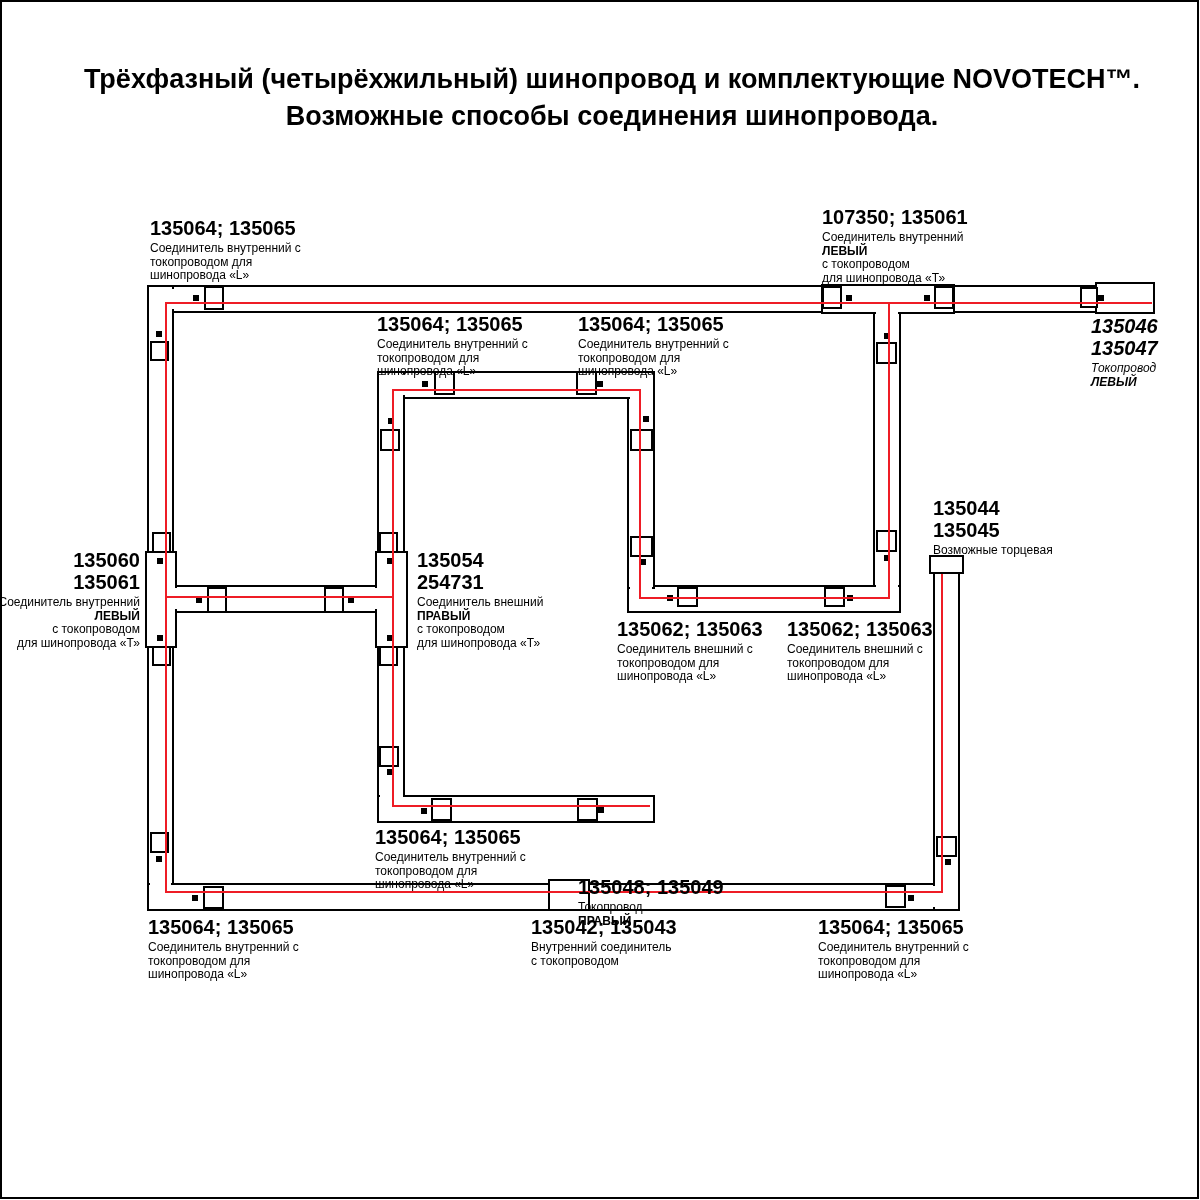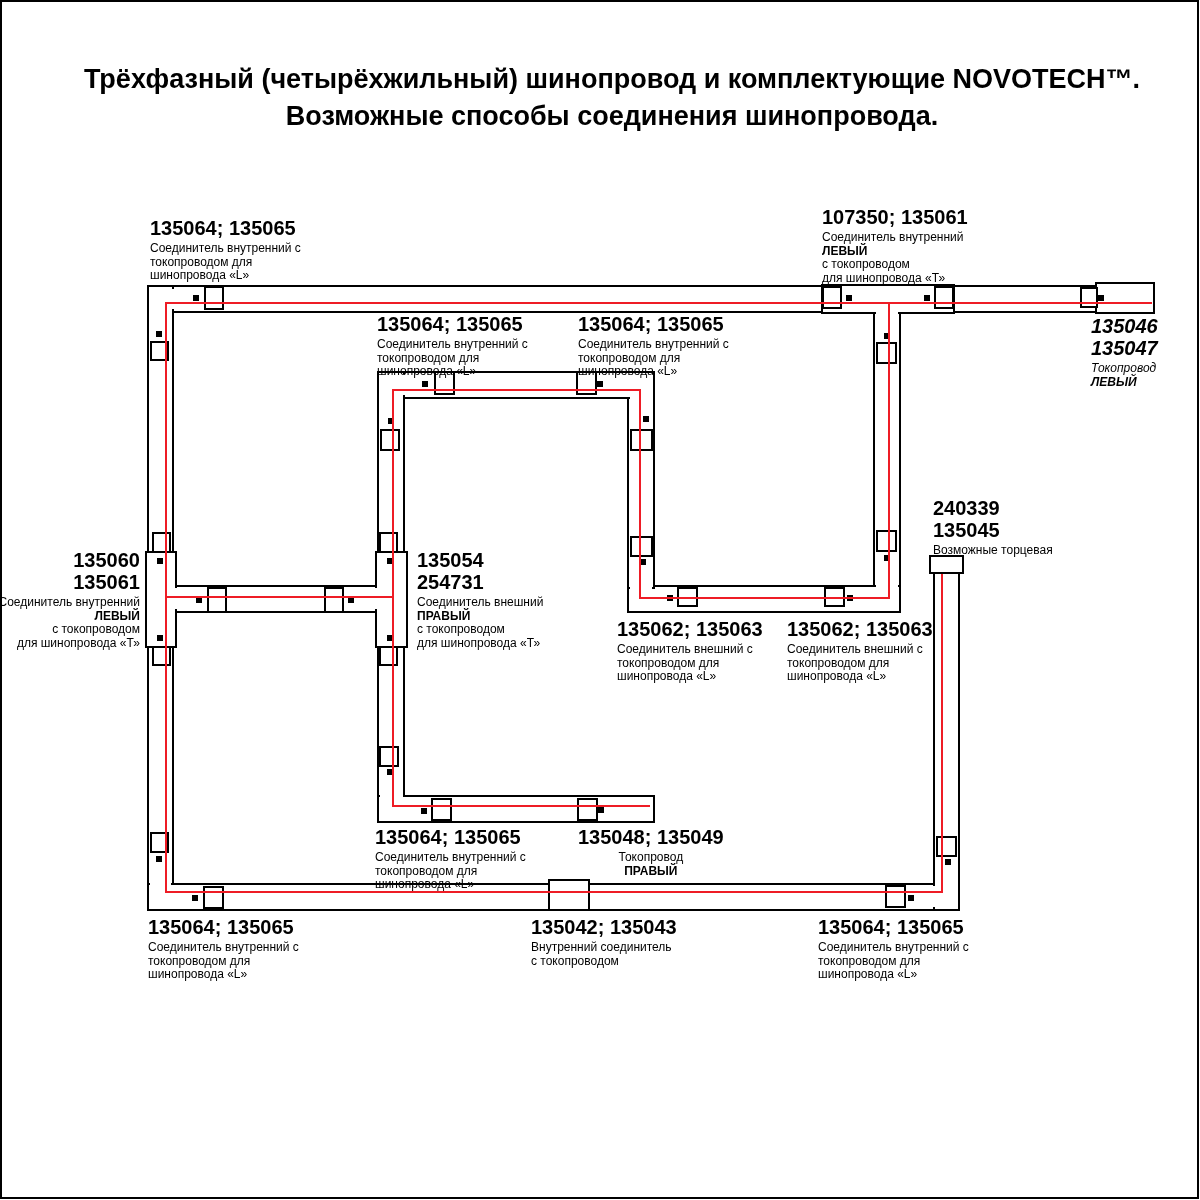--- a/index.html
+++ b/index.html
@@ -208,34 +208,34 @@
       <div class="lbl" style="left: 787px; top: 618px;">
         <div class="num">
           <div>135062; 135063</div>
         </div>
         <div class="desc">Соединитель внешний с</div>
         <div class="desc">токопроводом для</div>
         <div class="desc">шинопровода «L»</div>
       </div>
       <div class="lbl" style="left: 933px; top: 497px;">
         <div class="num">
-          <div>240339</div>
+          <div>135044</div>
           <div>135045</div>
         </div>
         <div class="desc">Возможные торцевая</div>
       </div>
       <div class="lbl" style="left: 375px; top: 826px;">
         <div class="num">
           <div>135064; 135065</div>
         </div>
         <div class="desc">Соединитель внутренний с</div>
         <div class="desc">токопроводом для</div>
         <div class="desc">шинопровода «L»</div>
       </div>
-      <div class="lbl" style="left: 578px; top: 826px; text-align: center;">
+      <div class="lbl" style="left: 578px; top: 876px;">
         <div class="num">
           <div>135048; 135049</div>
         </div>
         <div class="desc">Токопровод</div>
         <div class="desc b">ПРАВЫЙ</div>
       </div>
       <div class="lbl" style="left: 148px; top: 916px;">
         <div class="num">
           <div>135064; 135065</div>
         </div>

